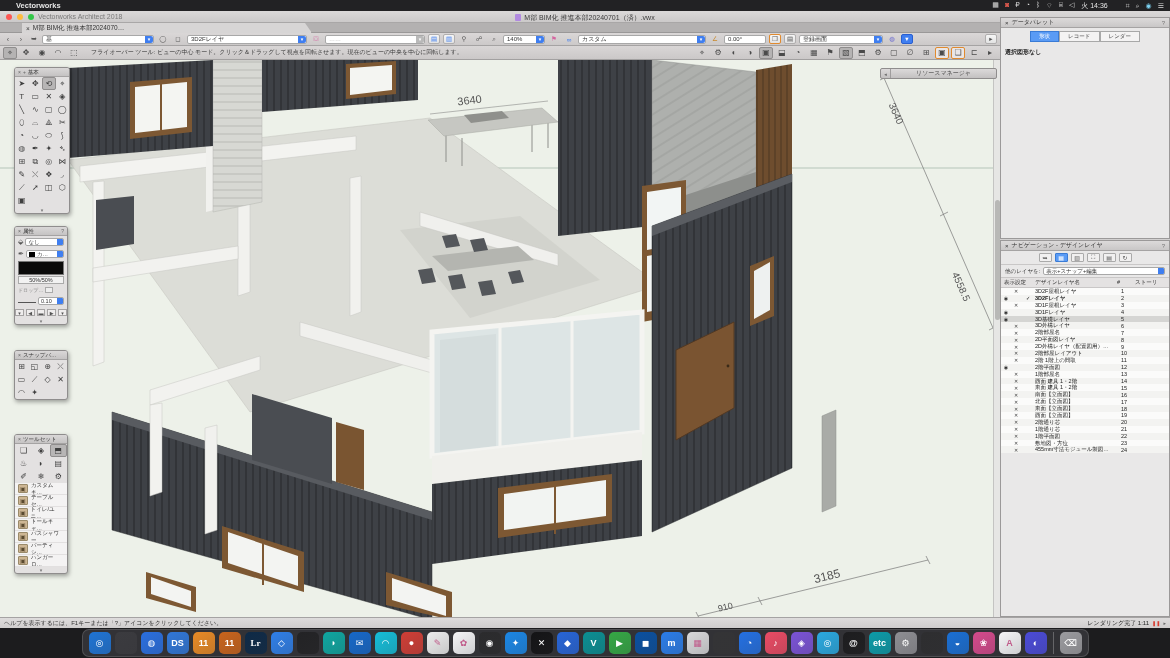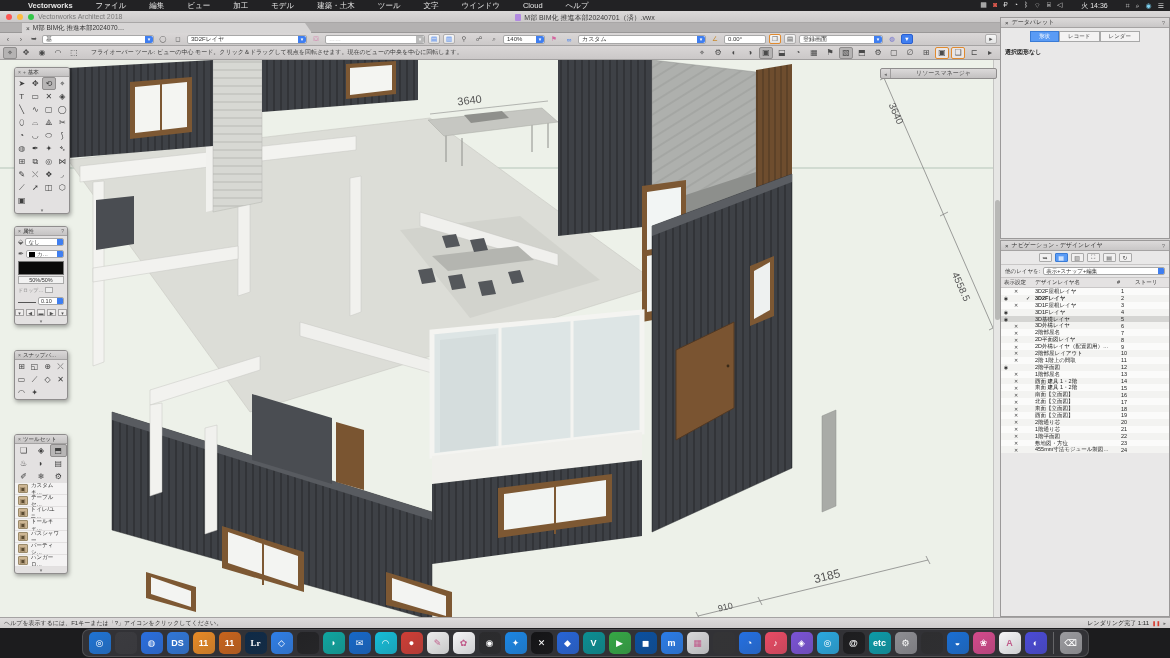--- a/index.html
+++ b/index.html
@@ -3,21 +3,21 @@
 <meta charset="utf-8">
 <style>
   * { margin:0; padding:0; box-sizing:border-box; }
   html,body { width:1170px; height:658px; overflow:hidden; background:#2a2a2c;
     font-family:"Liberation Sans","DejaVu Sans",sans-serif; }
 
   
   #menubar { position:absolute; left:0; top:0; width:1170px; height:11px; background:#222224;
     display:flex; align-items:center; color:#e6e6e6; font-size:7.5px; padding:0 6px; }
   #menubar .apple { font-size:8px; margin-right:10px; }
-  #menubar .mi { margin-right:11px; white-space:nowrap;margin-left:12px; }
+  #menubar .mi { margin-right:11px; white-space:nowrap; }
   #menubar .mi.app { font-weight:bold; }
   #menubar .right { margin-left:auto; display:flex; align-items:center; gap:7px; font-size:7px; }
   #menubar .sic { color:#d8d8d8; font-size:7px; }
 
   
   #titlebar { position:absolute; left:0; top:11px; width:1170px; height:12px;
     background:linear-gradient(#dbd9d9,#cbc9c9); border-bottom:1px solid #a9a7a7; }
   .tl { position:absolute; top:3px; width:6px; height:6px; border-radius:50%; }
   #titlebar .appname { position:absolute; left:38px; top:2px; font-size:7px; color:#7a7a7a; }
   #titlebar .doctitle { position:absolute; left:0; right:0; top:2px; text-align:center; font-size:7px; color:#3c3c3c; }
@@ -142,33 +142,20 @@
   .dicon { width:22px; height:22px; border-radius:5px; display:flex; align-items:center; justify-content:center;
     color:#fff; font-size:9px; font-weight:bold; }
   .dsep { width:1px; height:22px; background:rgba(255,255,255,.25); margin:0 2px; }
 </style>
 </head>
 <body>
 
 <div id="menubar">
   <span class="apple"></span>
   <span class="mi app">Vectorworks</span>
-  <span id="menu-items" style="display:flex">
-      <span class="mi">ファイル</span>
-      <span class="mi">編集</span>
-      <span class="mi">ビュー</span>
-      <span class="mi">加工</span>
-      <span class="mi">モデル</span>
-      <span class="mi">建築・土木</span>
-      <span class="mi">ツール</span>
-      <span class="mi">文字</span>
-      <span class="mi">ウインドウ</span>
-      <span class="mi">Cloud</span>
-      <span class="mi">ヘルプ</span>
-    </span>
   <span class="right">
     <span id="status-icons" style="display:flex;gap:6px">
         <span class="sic">▦</span>
         <span class="sic" style="color: rgb(224, 90, 78);">◙</span>
         <span class="sic">₽</span>
         <span class="sic">◔</span>
         <span class="sic">ᛒ</span>
         <span class="sic">⌔</span>
         <span class="sic">⌸</span>
         <span class="sic">◁</span>

